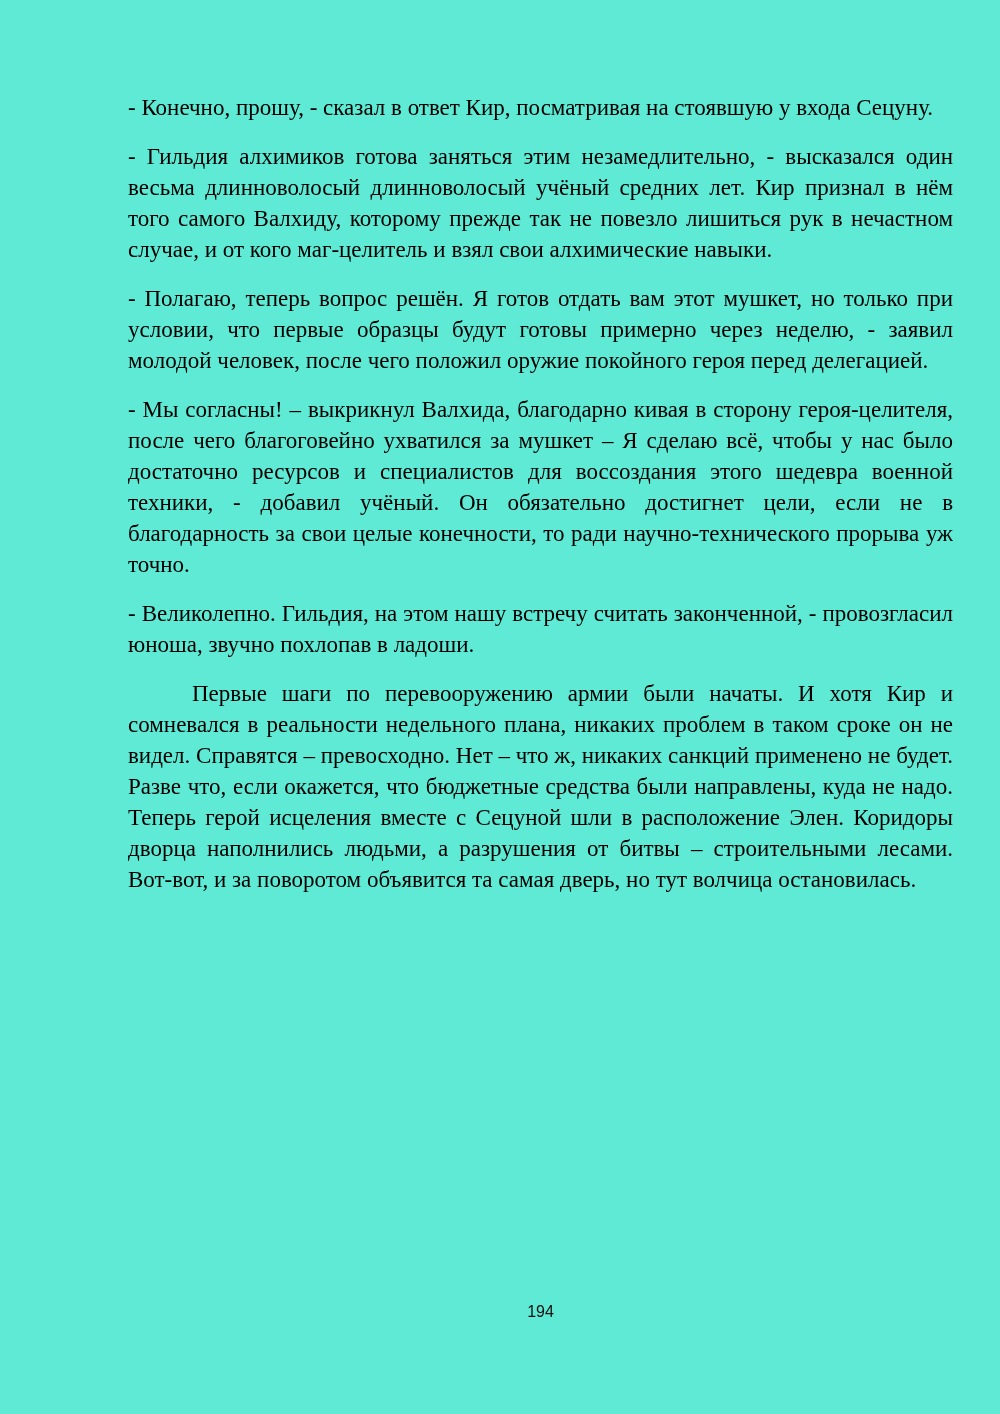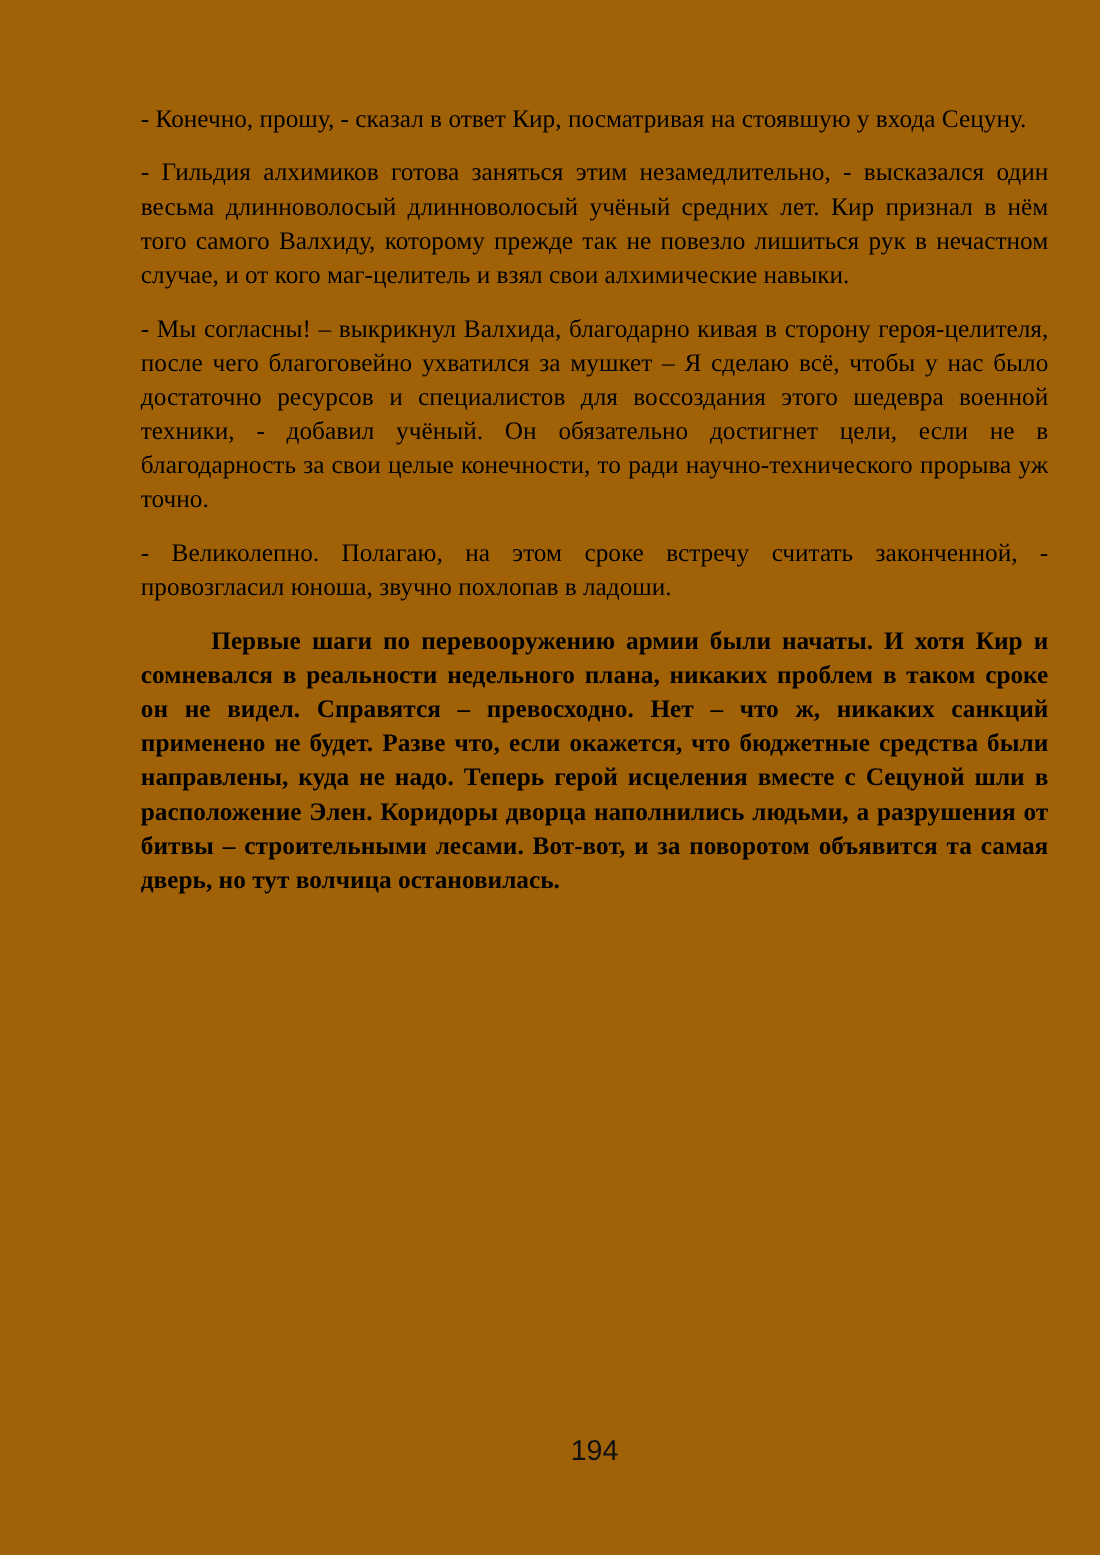--- a/index.html
+++ b/index.html
@@ -4,61 +4,61 @@
 <style>
   html, body {
     margin: 0;
     padding: 0;
     background: #ffffff;
   }
   .page {
     position: relative;
     width: 1000px;
     height: 1414px;
-    background: #a16207;
+    background: #5eead4;
     color: #000000;
     font-family: "Liberation Serif", serif;
     overflow: hidden;
   }
   .text-block {
     position: absolute;
     left: 128px;
     top: 92px;
     width: 825px;
     font-size: 23px;
     line-height: 31px;
     text-align: justify;
     text-justify: inter-word;
   }
   .para {
     margin: 0 0 18px 0;
   }
   .para:last-child {
     margin-bottom: 0;
-    font-weight: bold;
   }
   .indent-first {
     text-indent: 64px;
   }
   .page-number {
     position: absolute;
     left: 128px;
     width: 825px;
     top: 1303px;
     text-align: center;
     font-family: "Liberation Sans", sans-serif;
-    font-size: 26px;
+    font-size: 16px;
     color: #111111;
   }
 </style>
 </head>
 <body>
 
 <div class="page">
   <div class="text-block">
     <p class="para">- Конечно, прошу, - сказал в ответ Кир, посматривая на стоявшую у входа Сецуну.</p>
     <p class="para">- Гильдия алхимиков готова заняться этим незамедлительно, - высказался один весьма длинноволосый длинноволосый учёный средних лет. Кир признал в нём того самого Валхиду, которому прежде так не повезло лишиться рук в нечастном случае, и от кого маг-целитель и взял свои алхимические навыки.</p>
+    <p class="para">- Полагаю, теперь вопрос решён. Я готов отдать вам этот мушкет, но только при условии, что первые образцы будут готовы примерно через неделю, - заявил молодой человек, после чего положил оружие покойного героя перед делегацией.</p>
     <p class="para">- Мы согласны! – выкрикнул Валхида, благодарно кивая в сторону героя-целителя, после чего благоговейно ухватился за мушкет – Я сделаю всё, чтобы у нас было достаточно ресурсов и специалистов для воссоздания этого шедевра военной техники, - добавил учёный. Он обязательно достигнет цели, если не в благодарность за свои целые конечности, то ради научно-технического прорыва уж точно.</p>
-    <p class="para">- Великолепно. Полагаю, на этом сроке встречу считать законченной, - провозгласил юноша, звучно похлопав в ладоши.</p>
+    <p class="para">- Великолепно. Гильдия, на этом нашу встречу считать законченной, - провозгласил юноша, звучно похлопав в ладоши.</p>
     <p class="para indent-first">Первые шаги по перевооружению армии были начаты. И хотя Кир и сомневался в реальности недельного плана, никаких проблем в таком сроке он не видел. Справятся – превосходно. Нет – что ж, никаких санкций применено не будет. Разве что, если окажется, что бюджетные средства были направлены, куда не надо. Теперь герой исцеления вместе с Сецуной шли в расположение Элен. Коридоры дворца наполнились людьми, а разрушения от битвы – строительными лесами. Вот-вот, и за поворотом объявится та самая дверь, но тут волчица остановилась.</p>
   </div>
   <div class="page-number">194</div>
 </div>
 
 </body></html>

